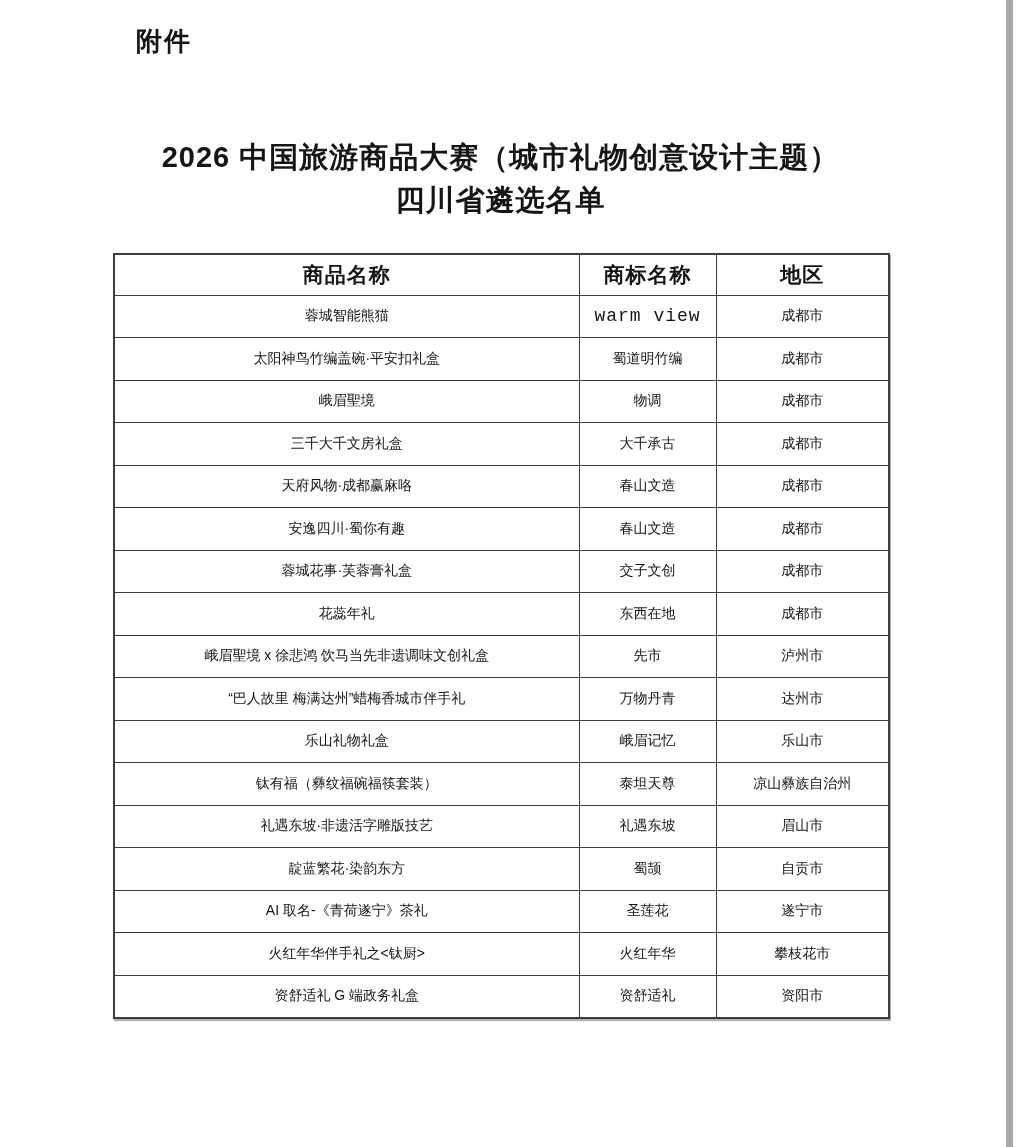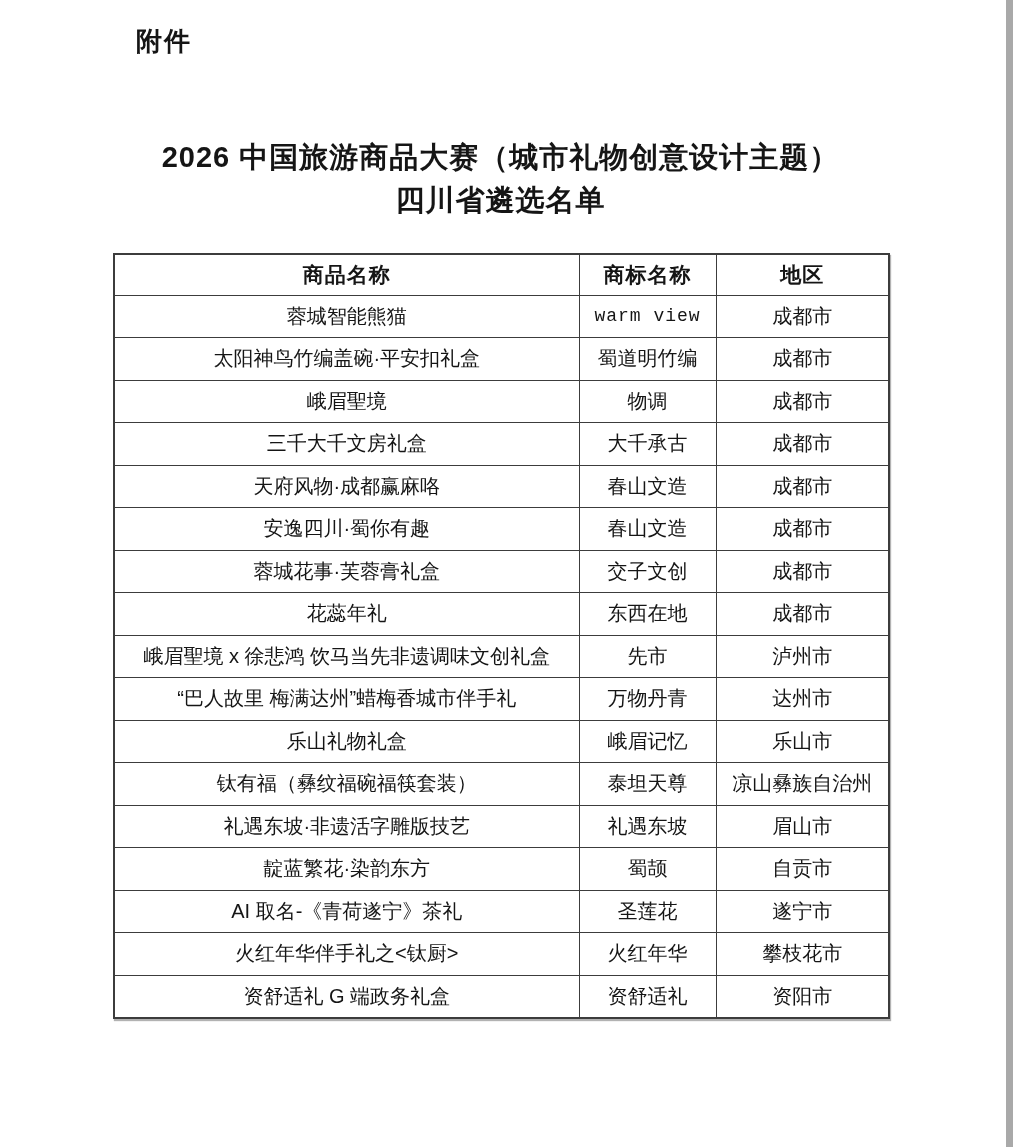--- a/index.html
+++ b/index.html
@@ -71,21 +71,21 @@
   }
   table.selection-table { border: 2px solid #3c3c3c; padding-left: 39px; }
   table.selection-table th {
     height: 41px;
     font-size: 21px;
     font-weight: bold;
     letter-spacing: 1px;
   }
   table.selection-table td {
     height: 42.5px;
-    font-size: 20px;
+    font-size: 14px;
     font-weight: 400;
   }
   table.selection-table td.latin {
     font-family: "Liberation Mono", monospace;
     font-size: 18px;
     letter-spacing: 1px;
     margin-top: 41px;
   }
 </style>
 </head>

